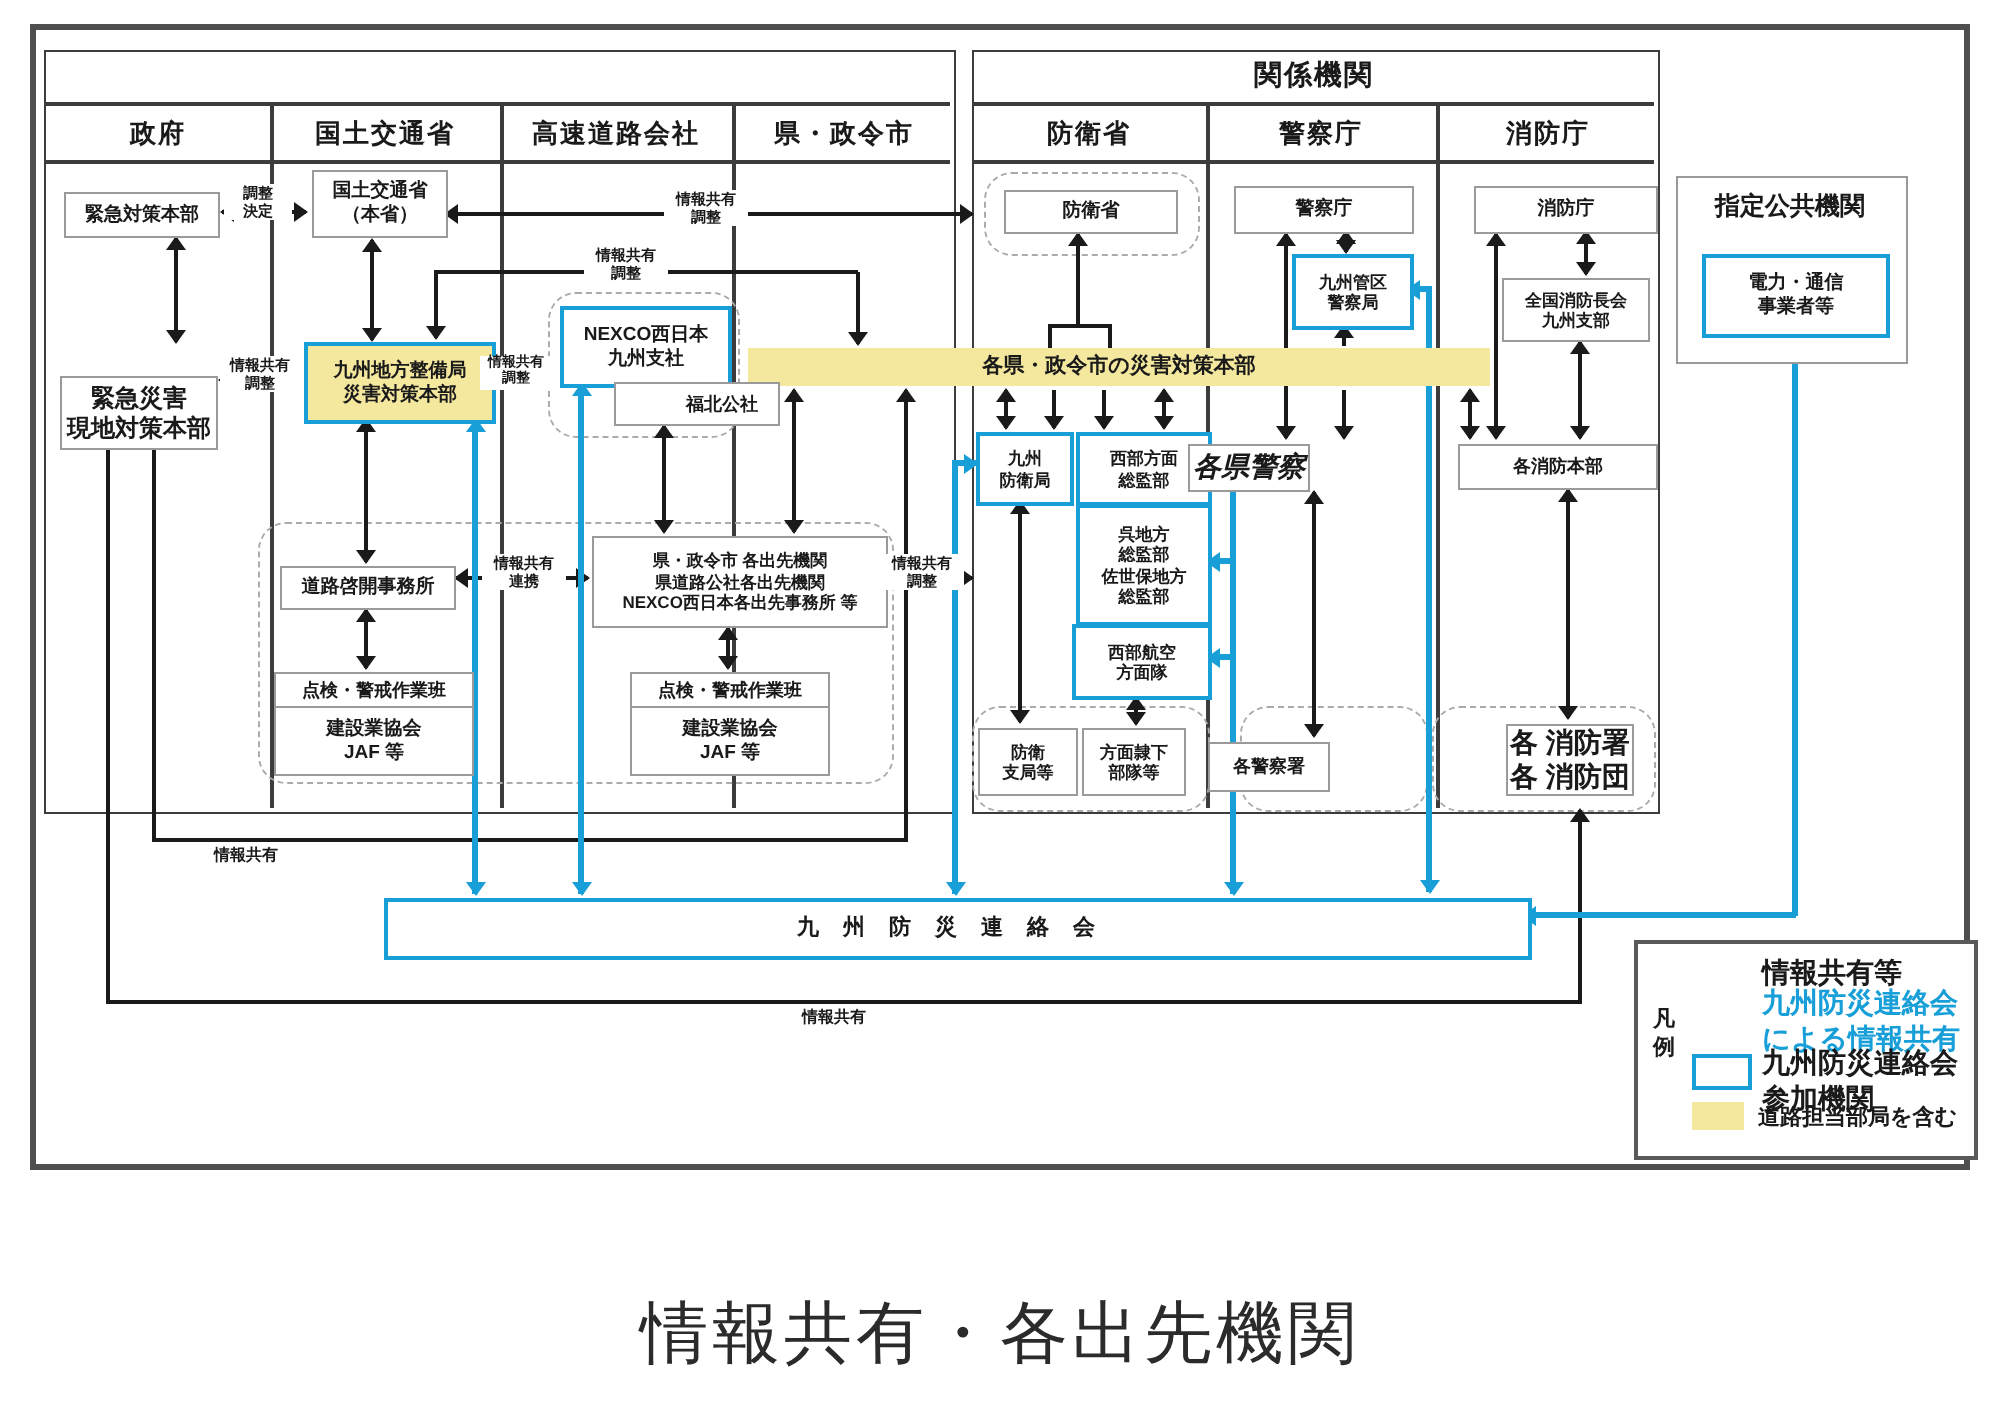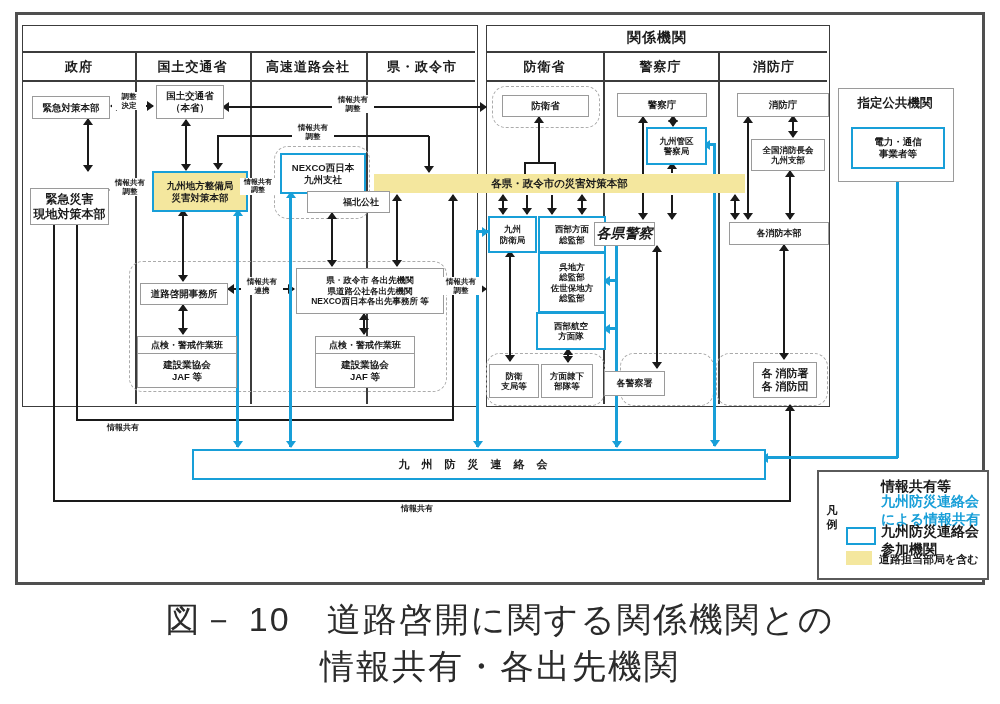--- a/index.html
+++ b/index.html
@@ -254,21 +254,21 @@
   <div class="bx" style="left:617px;top:93px;width:88px;height:22px;font-size:9.5px;">警察庁</div>
   <div class="bx cyb" style="left:646px;top:127px;width:57px;height:34px;font-size:8.5px;">九州管区
 警察局</div>
   <div class="bx" style="left:594px;top:222px;width:59px;height:22px;font-size:14px;font-style:italic;">各県警察</div>
   <div class="bx" style="left:604px;top:371px;width:59px;height:23px;font-size:9px;">各警察署</div>
 
   <div class="bx" style="left:737px;top:93px;width:90px;height:22px;font-size:9.5px;">消防庁</div>
   <div class="bx" style="left:751px;top:139px;width:72px;height:30px;font-size:8.5px;">全国消防長会
 九州支部</div>
   <div class="bx" style="left:729px;top:222px;width:98px;height:21px;font-size:9px;">各消防本部</div>
-  <div class="bx" style="left:753px;top:362px;width:62px;height:34px;font-size:11px;">各 消防署
+  <div class="bx" style="left:753px;top:362px;width:62px;height:34px;font-size:14px;">各 消防署
 各 消防団</div>
 
   <div class="bx" style="left:838px;top:88px;width:114px;height:92px;border-color:#9a9a9a;"></div>
   <div class="bx" style="left:840px;top:90px;width:110px;height:28px;font-size:12.5px;border:none;">指定公共機関</div>
   <div class="bx cyb" style="left:851px;top:127px;width:90px;height:38px;font-size:9.5px;">電力・通信
 事業者等</div>
 
   <div class="bx" style="left:192px;top:449px;width:570px;height:27px;font-size:11px;letter-spacing:12px;border:2px solid #189fd8;">九州防災連絡会</div>
 
   <div class="lbl" style="left:112px;top:92px;width:32px;font-size:7.5px;">調整
@@ -293,16 +293,15 @@
 例</div>
   <div class="legtxt" style="left:881px;top:477px;width:100px;">情報共有等</div>
   <div class="legtxt" style="left:881px;top:492px;width:104px;color:#189fd8;">九州防災連絡会
 による情報共有</div>
   <div class="legtxt" style="left:881px;top:522px;width:104px;">九州防災連絡会
 参加機関</div>
   <div class="legtxt" style="left:879px;top:552px;width:106px;font-size:11px;">道路担当部局を含む</div>
   <div class="abs" style="left:846px;top:527px;width:26px;height:14px;border:2px solid #189fd8;background:#fff;z-index:4;"></div>
   <div class="abs" style="left:846px;top:551px;width:26px;height:14px;background:#f4e79e;z-index:4;"></div>
 
-  <div class="cap" style="top:597px;">図－ 10　道路啓開に関する関係機関との</div>
   <div class="cap" style="top:644px;">情報共有・各出先機関</div>
 
 </div>
 
 </body></html>

